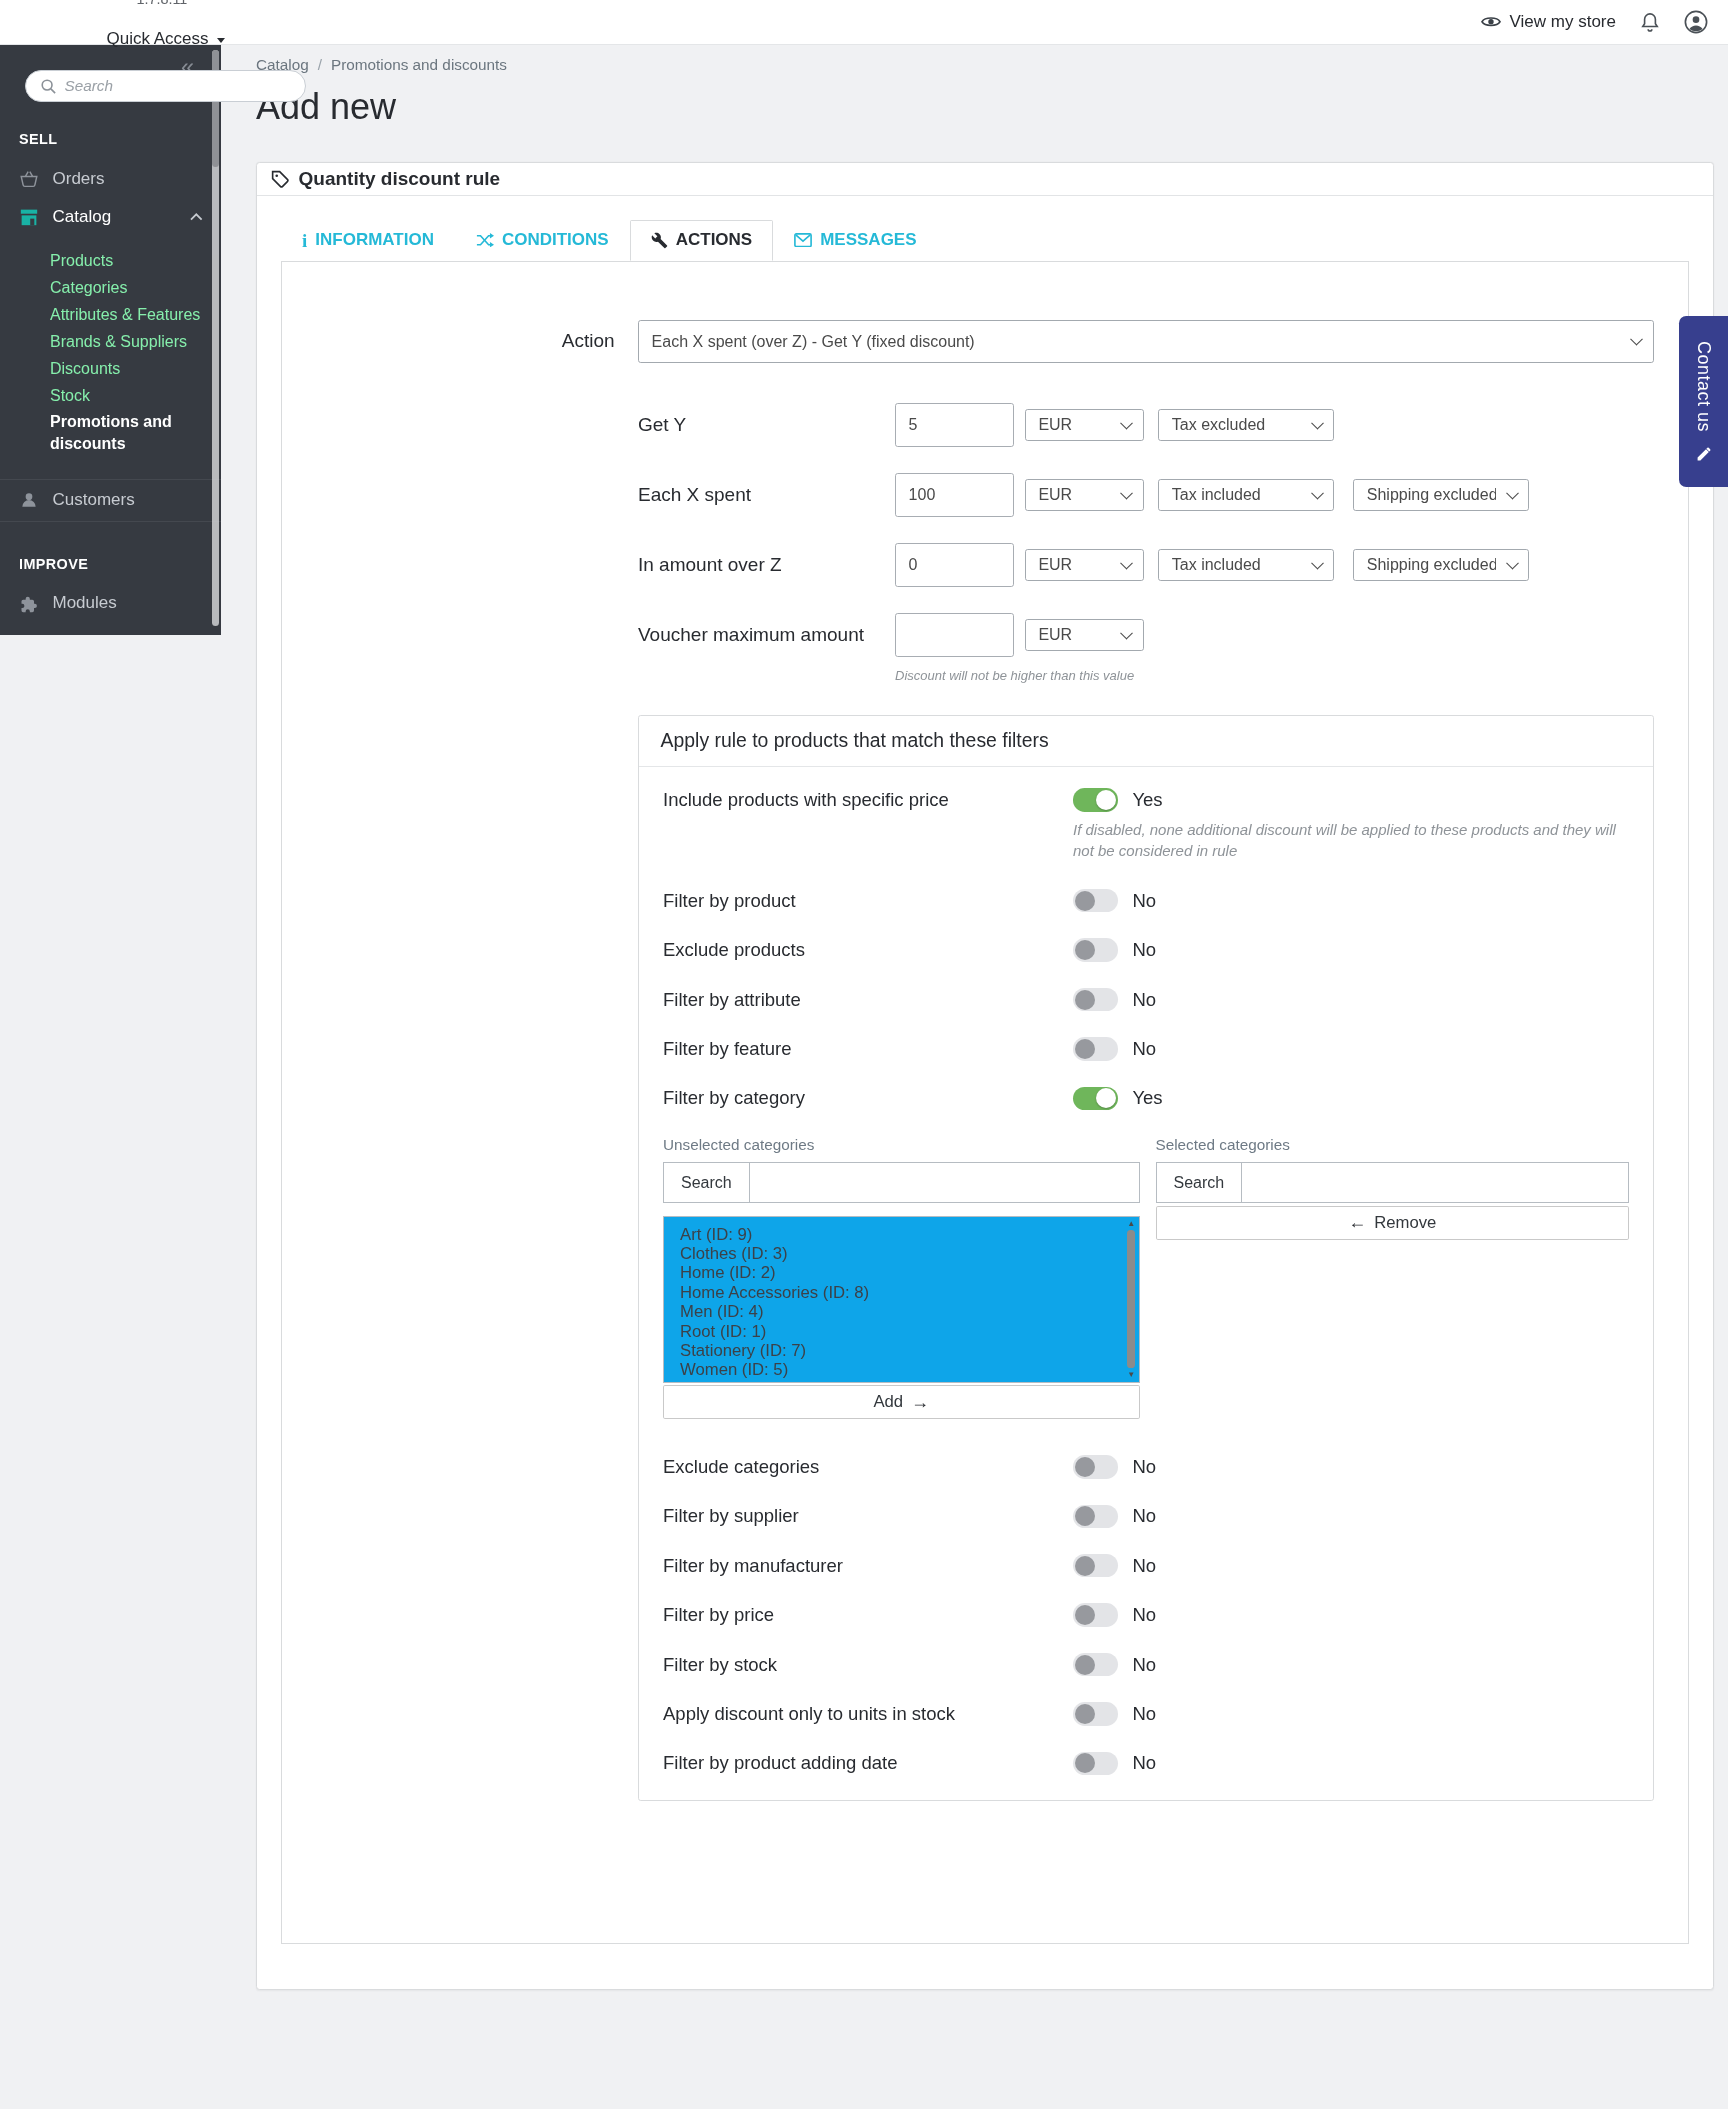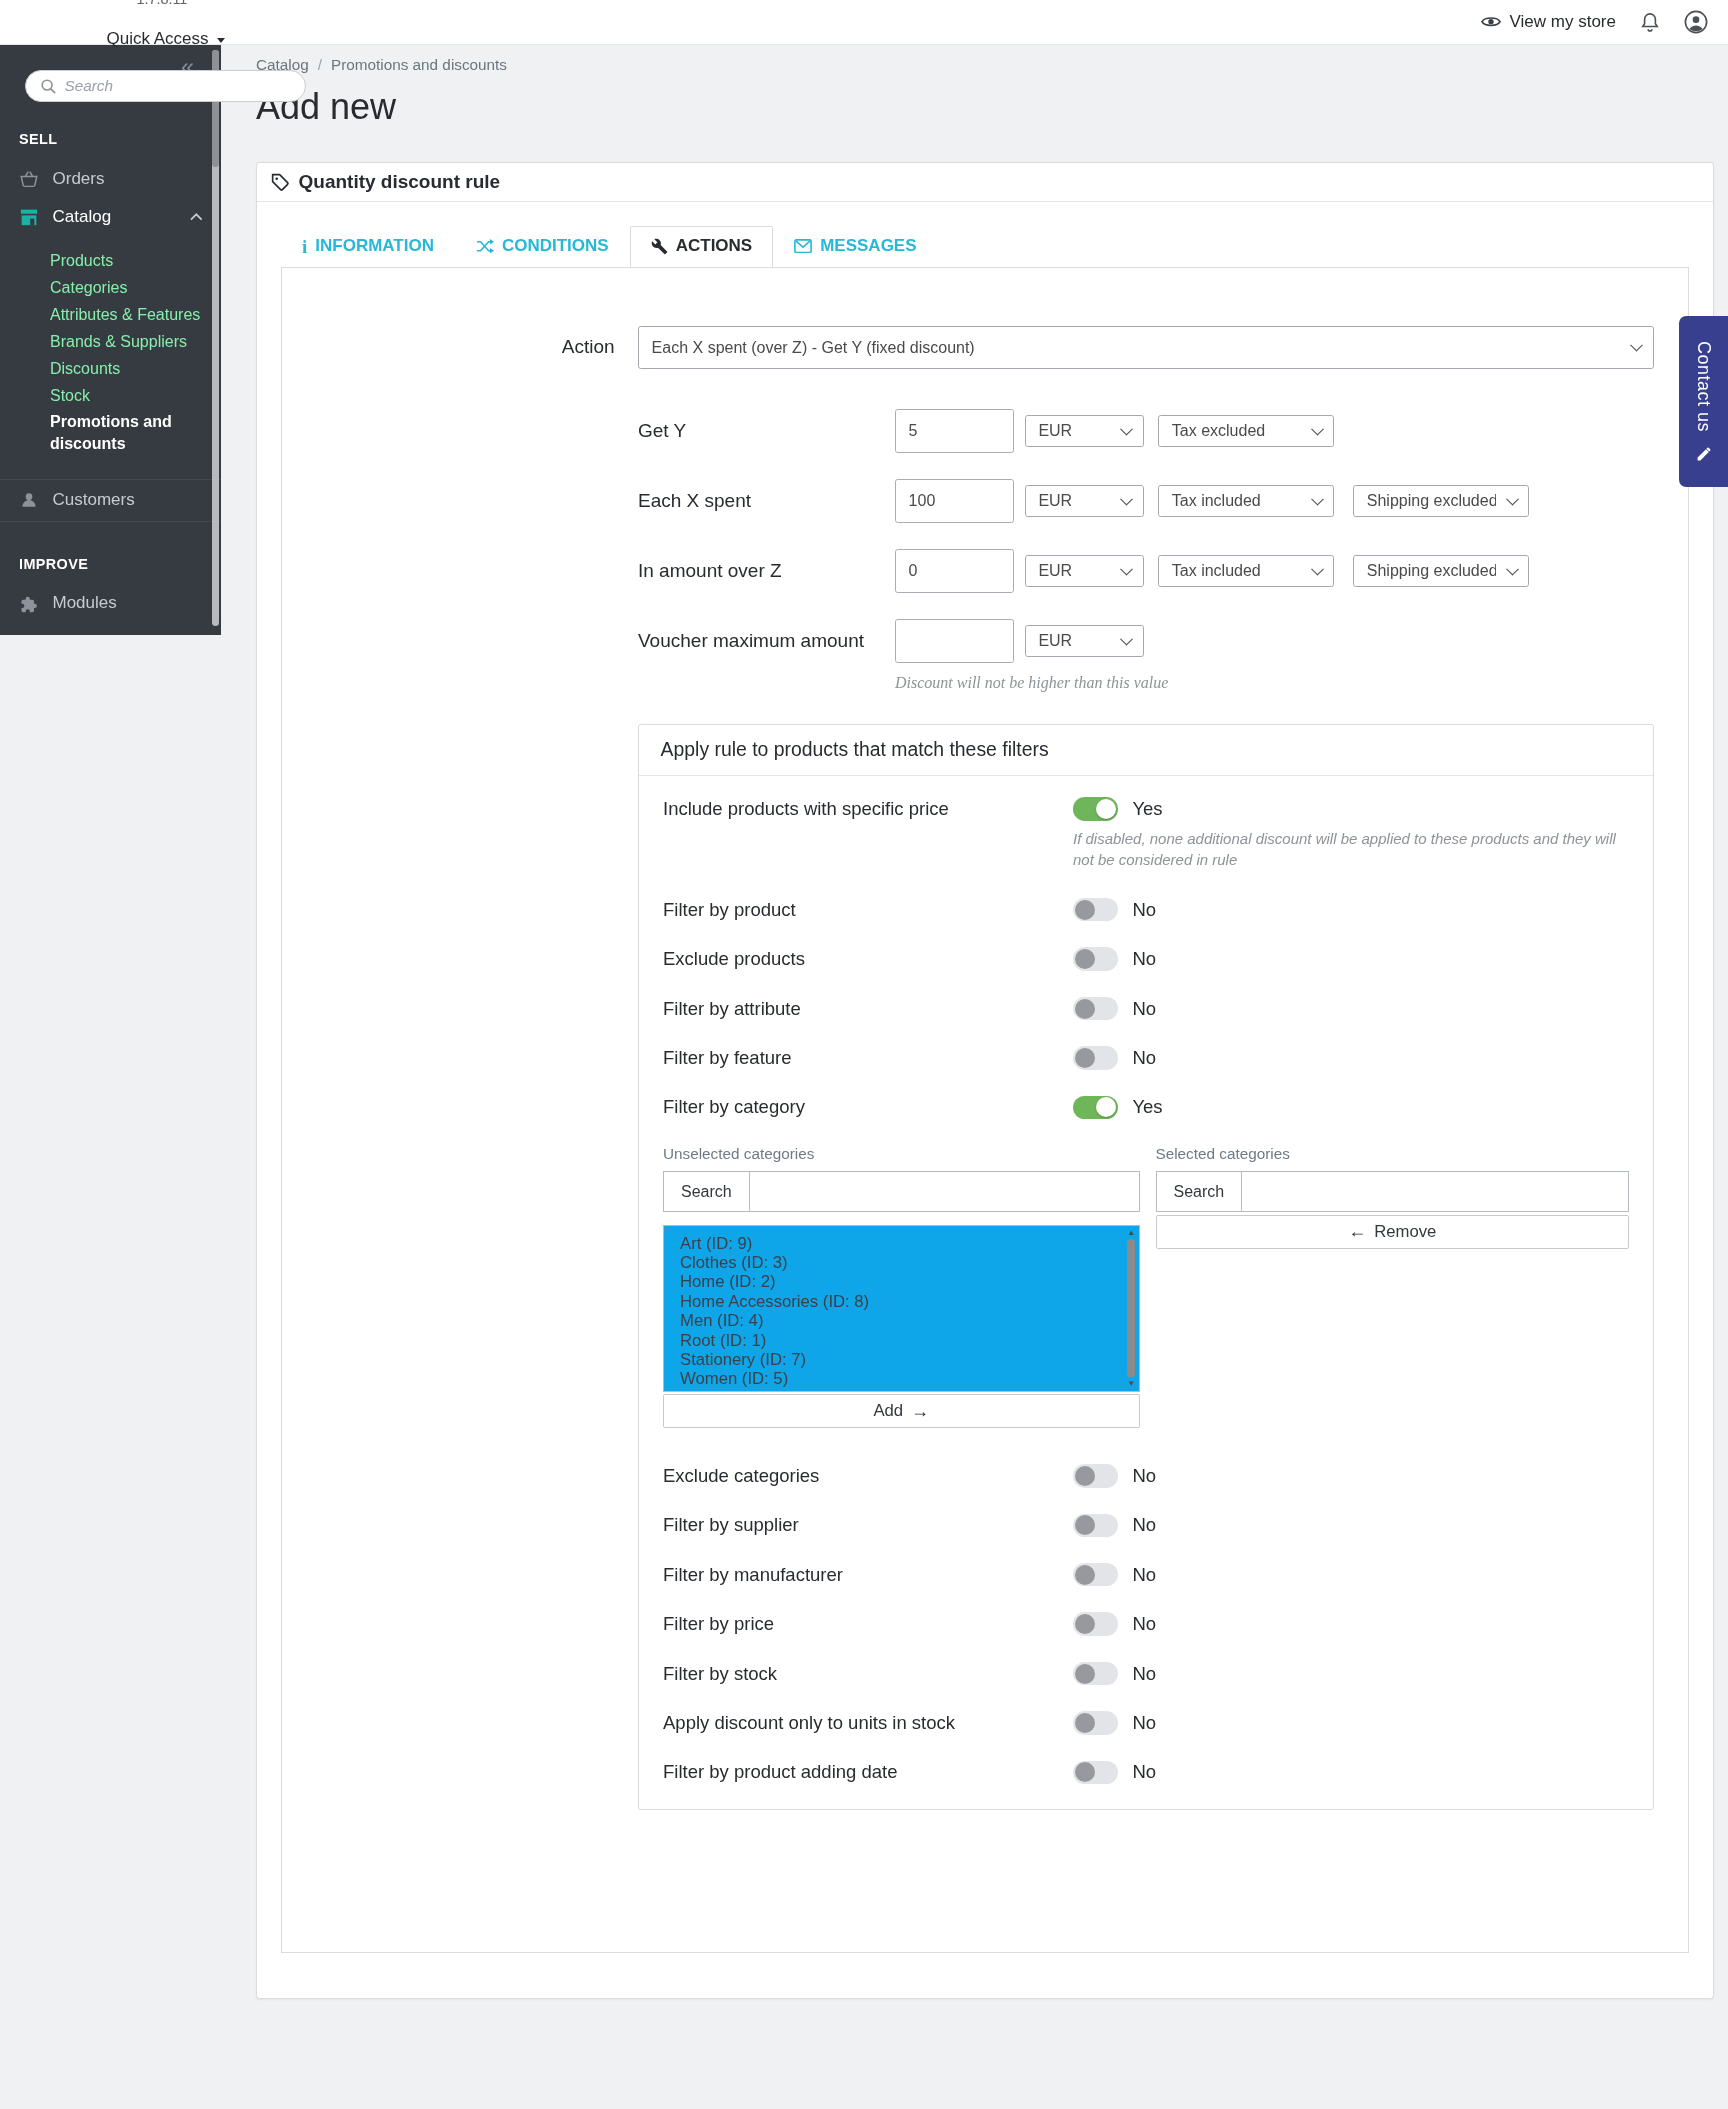--- a/index.html
+++ b/index.html
@@ -40,21 +40,21 @@
   .contact-tab { position:absolute; top:316px; right:0; width:49px; height:171px; background:#373f8e; border-radius:7.2px 0 0 7.2px; z-index:50; display:flex; flex-direction:column; align-items:center; justify-content:center; gap:14.4px; cursor:pointer; }
   .contact-text { writing-mode:vertical-rl; color:#fff; font-size:18px; letter-spacing:0.5px; }
 
   
   .main { position:absolute; top:45px; left:221px; width:1507px; padding:10.8px 0 0 35px; }
   .breadcrumb { font-size:15.3px; color:#6b767f; display:flex; gap:9px; align-items:center; }
   .breadcrumb .sep { color:#9aa3ab; }
   .page-title { font-size:36px; font-weight:500; color:#282b30; margin-top:12.6px; }
 
   .card { width:1458px; background:#fff; border:0.9px solid #d9dbdd; border-radius:3.6px; box-shadow:0 0.9px 1.8px rgba(0,0,0,.05); margin-top:34px; }
-  .card-header { height:39px; display:flex; align-items:center; gap:10px; padding:0 13.5px; border-bottom:0.9px solid #e2e4e6; font-size:19px; font-weight:600; color:#282b30; }
+  .card-header { height:33px; display:flex; align-items:center; gap:10px; padding:0 13.5px; border-bottom:0.9px solid #e2e4e6; font-size:19px; font-weight:600; color:#282b30; }
   .card-body { padding:23.4px 24px 45px; }
 
   .tabs { display:flex; position:relative; }
   .tab { display:flex; align-items:center; gap:8px; padding:0 20px; height:41px; font-size:17px; font-weight:600; color:#25b9d7; cursor:pointer; border:0.9px solid transparent; }
   .tab.active { position:relative; z-index:3; background:#fff; border-color:#d9dbdd; border-bottom-color:#fff; margin-bottom:-0.9px; color:#282b30; border-radius:1.8px 1.8px 0 0; }
   .tab-ic-i { font-family:"Liberation Serif", serif; font-weight:700; font-size:19px; line-height:1; }
   .tab-content { border:0.9px solid #d9dbdd; background:#fff; padding:58px 34px 142px 0; }
 
   .action-row { display:flex; align-items:center; }
   .action-row > label { width:356px; padding-right:23.4px; text-align:right; font-size:19px; color:#282b30; flex:none; }
@@ -65,21 +65,21 @@
 
   .sub-form { margin-left:356px; margin-top:40px; }
   .frow { display:flex; align-items:center; margin-bottom:26px; }
   .frow > label { width:257px; font-size:19px; color:#282b30; flex:none; }
   .num-input { width:119px; height:44px; border:0.9px solid #a8adb3; border-radius:2.7px; font-size:16px; color:#4a4a4a; padding:0 12.6px; outline:none; }
   .cur-wrap { width:119px; margin-left:10.8px; }
   .tax-wrap { width:176px; margin-left:14.4px; }
   .ship-wrap { width:176px; margin-left:19px; }
   .selwrap.h49 select { height:32px; }
   .voucher-row { margin-bottom:10.8px; }
-  .form-hint { margin-left:257px; font-size:16px; font-style:italic; color:#8e9398;font-family:Liberation Serif, serif; }
+  .form-hint { margin-left:257px; font-size:13px; font-style:italic; color:#8e9398; }
 
   .filters-panel { margin-top:32px; border:0.9px solid #d9dbdd; border-radius:2.7px; }
   .fp-header { padding:13.5px 21.6px; font-size:19.4px; color:#282b30; border-bottom:0.9px solid #e4e6e8; font-weight:500; }
   .fp-body { padding:21.6px 24px 25px; }
   .trow { display:flex; align-items:center; margin-bottom:26px; }
   .trow .tlabel { width:410px; font-size:18.5px; color:#282b30; flex:none; }
   .toggle { width:45px; height:23.4px; border-radius:11.7px; position:relative; flex:none; cursor:pointer; }
   .toggle::after { content:""; position:absolute; top:1.8px; width:20px; height:20px; border-radius:50%; }
   .toggle.on { background:#6fb65b; }
   .toggle.on::after { right:1.8px; background:#fff; box-shadow:0 0.9px 1.8px rgba(0,0,0,.25); }

